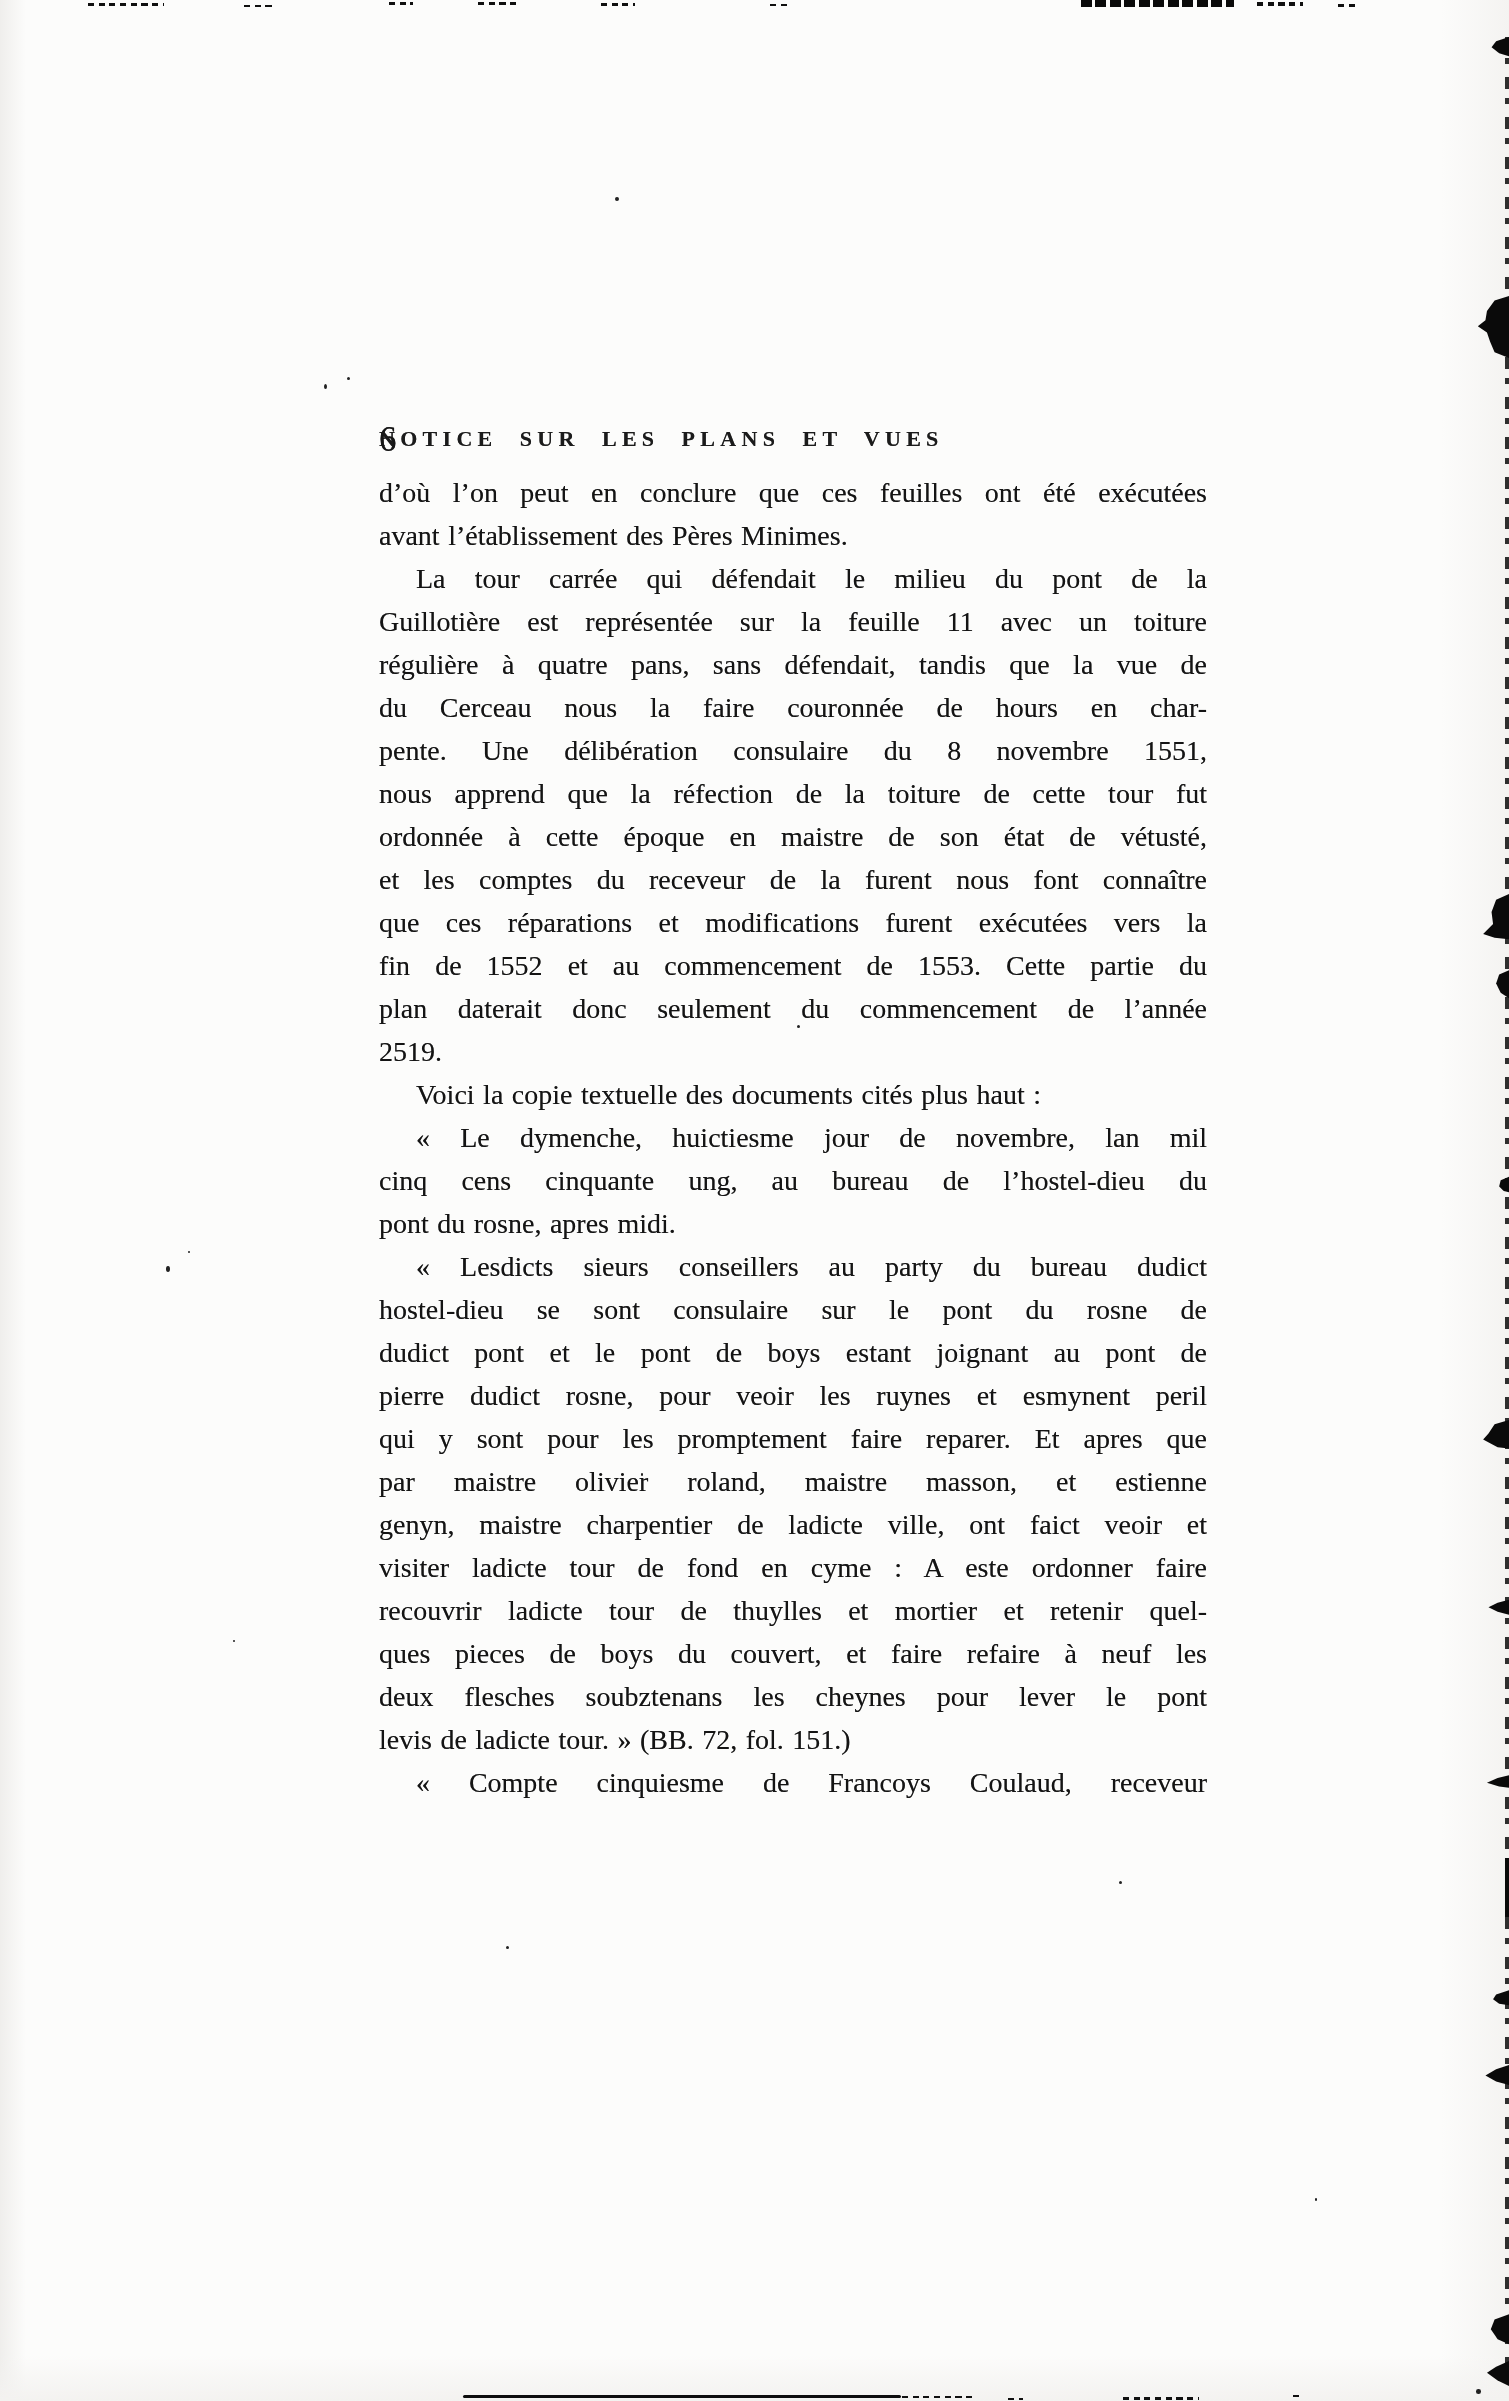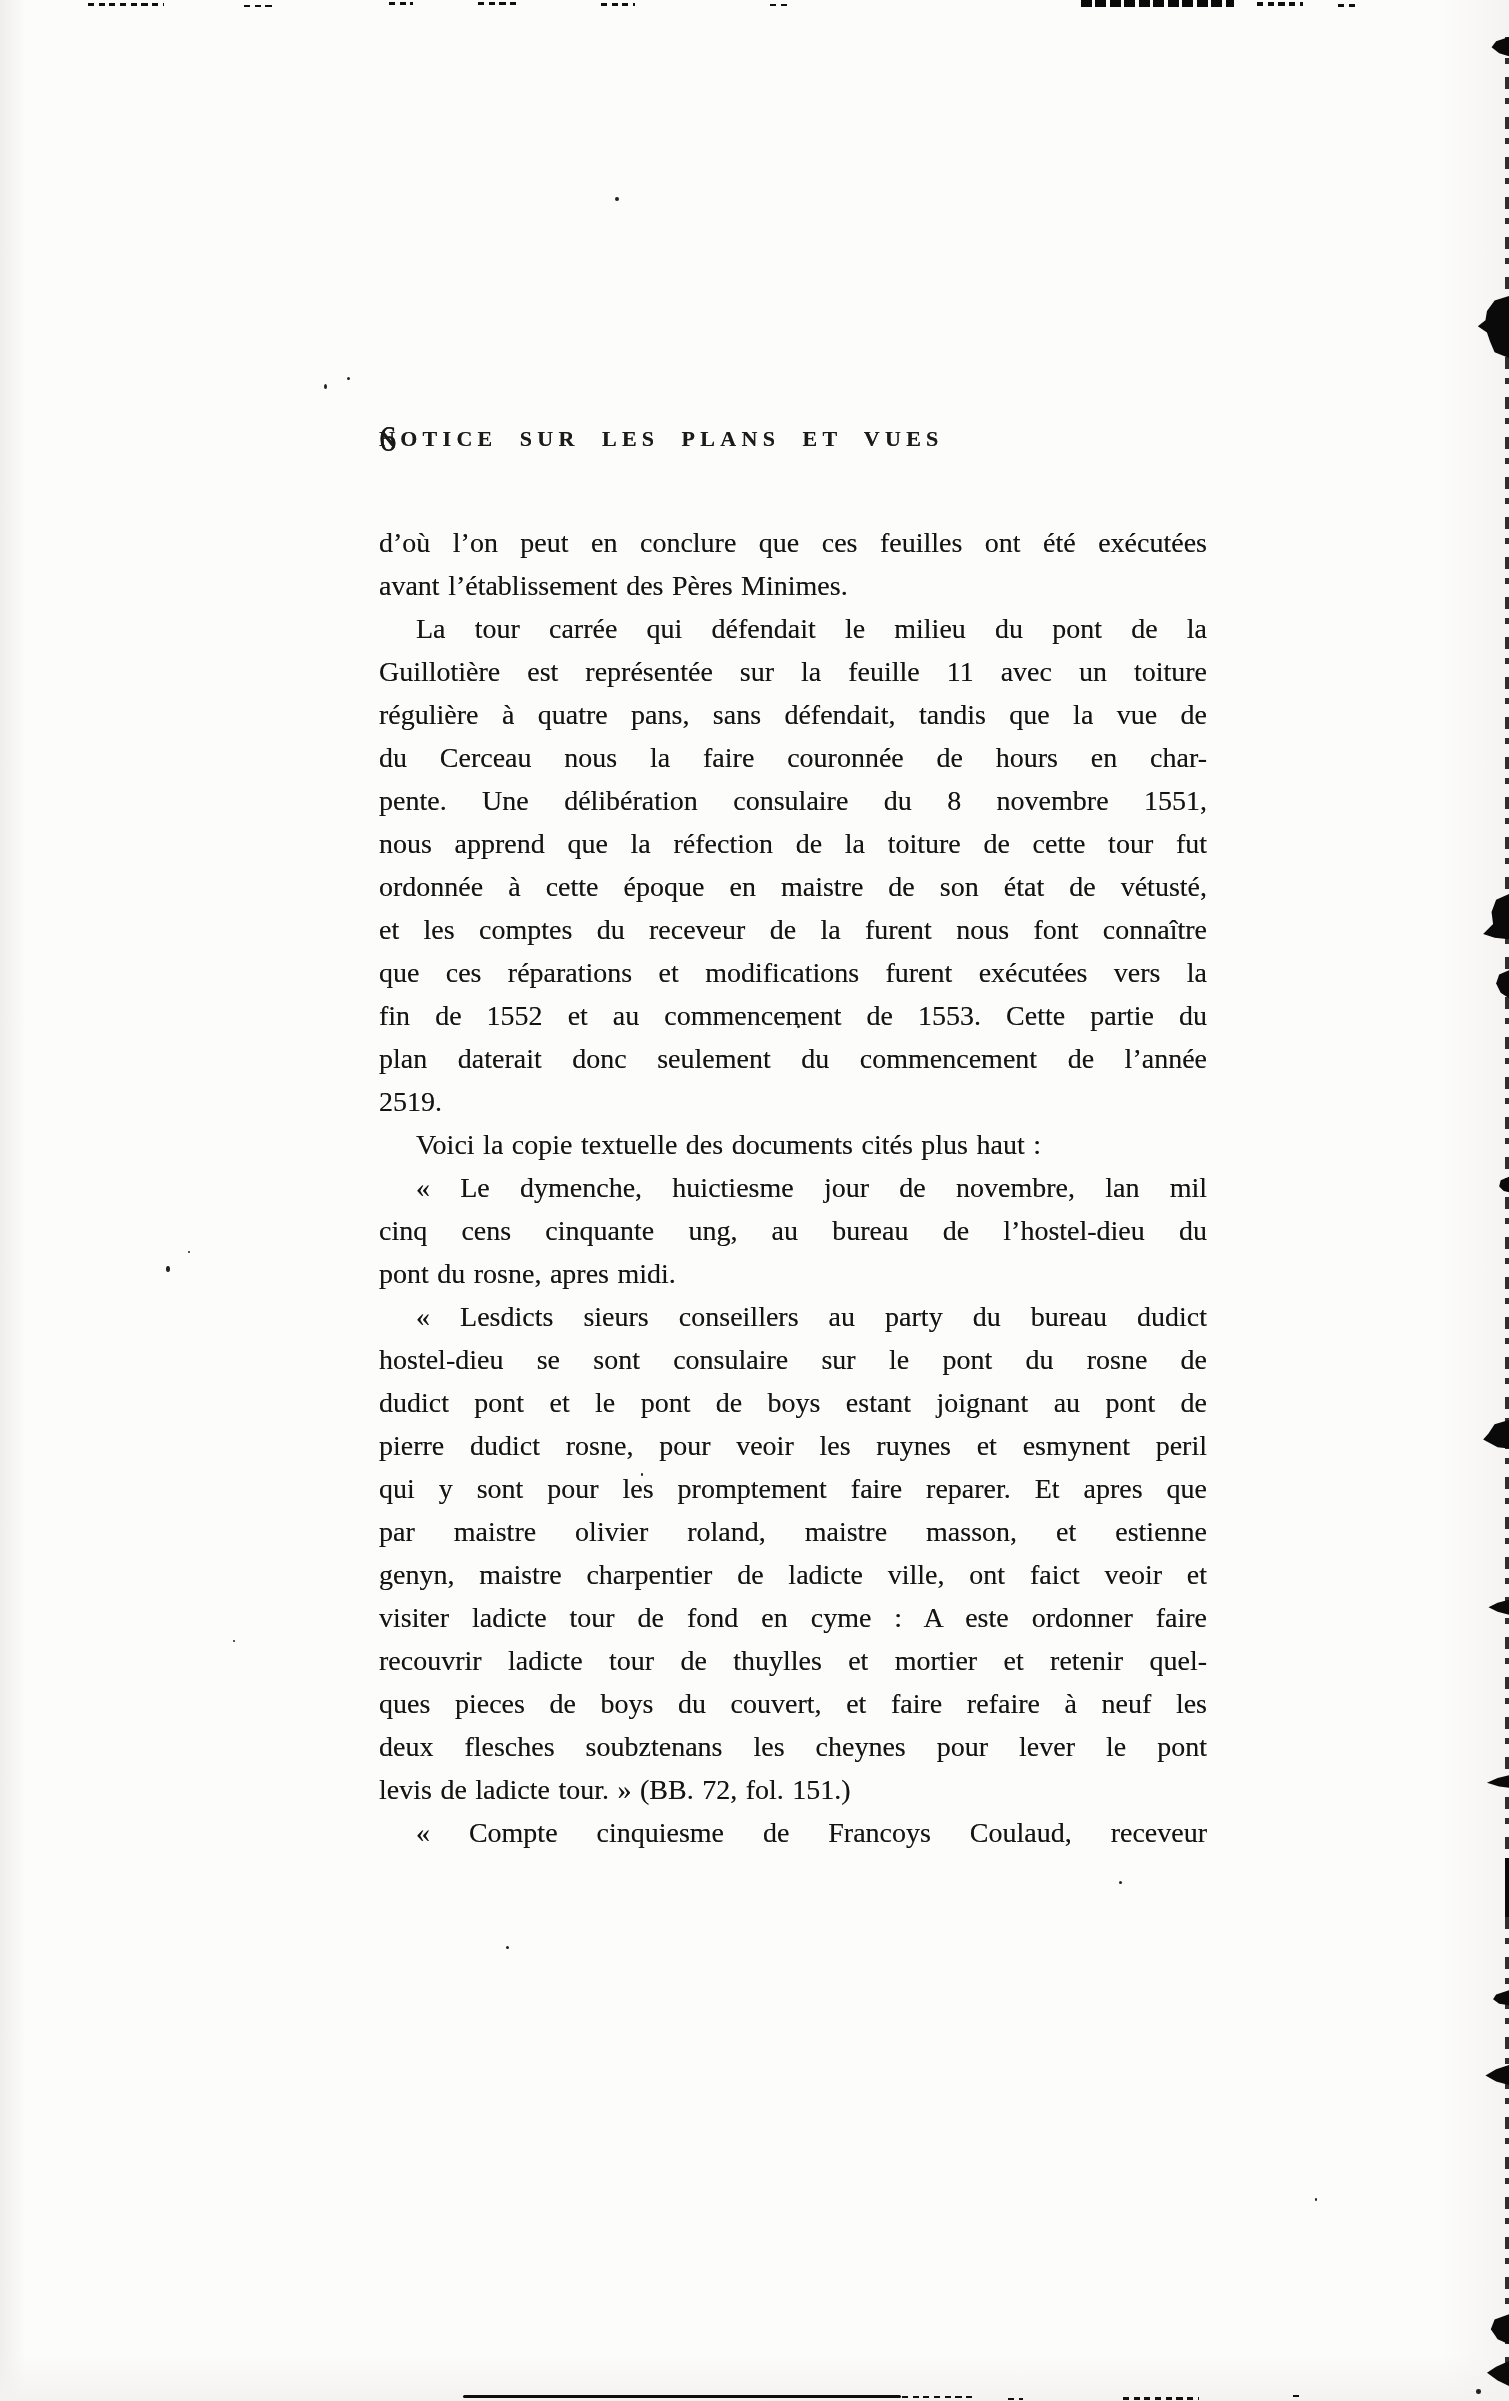--- a/index.html
+++ b/index.html
@@ -33,21 +33,21 @@
   }
   .running-title {
     position: absolute; left: 0; top: 7.6px; width: 100%;
     text-align: left;
     font-size: 22px; font-weight: bold; color: #1b1b1b;
     letter-spacing: 5.3px; word-spacing: 11.4px;
     text-shadow: 0 0 0.5px rgba(10,10,10,.55);
   }
 
   .text-block {
-    position: absolute; left: 379px; top: 521px; width: 828px;
+    position: absolute; left: 379px; top: 471px; width: 828px;
   }
   .line {
     font-size: 28px; line-height: 43px; color: #141414;
     text-align: justify; text-align-last: left;
     word-spacing: 1.5px;
     text-shadow: 0 0 0.5px rgba(10,10,10,.5);
   }
   .line.just { text-align-last: justify; }
   .line.indent { text-indent: 37px; }
 

